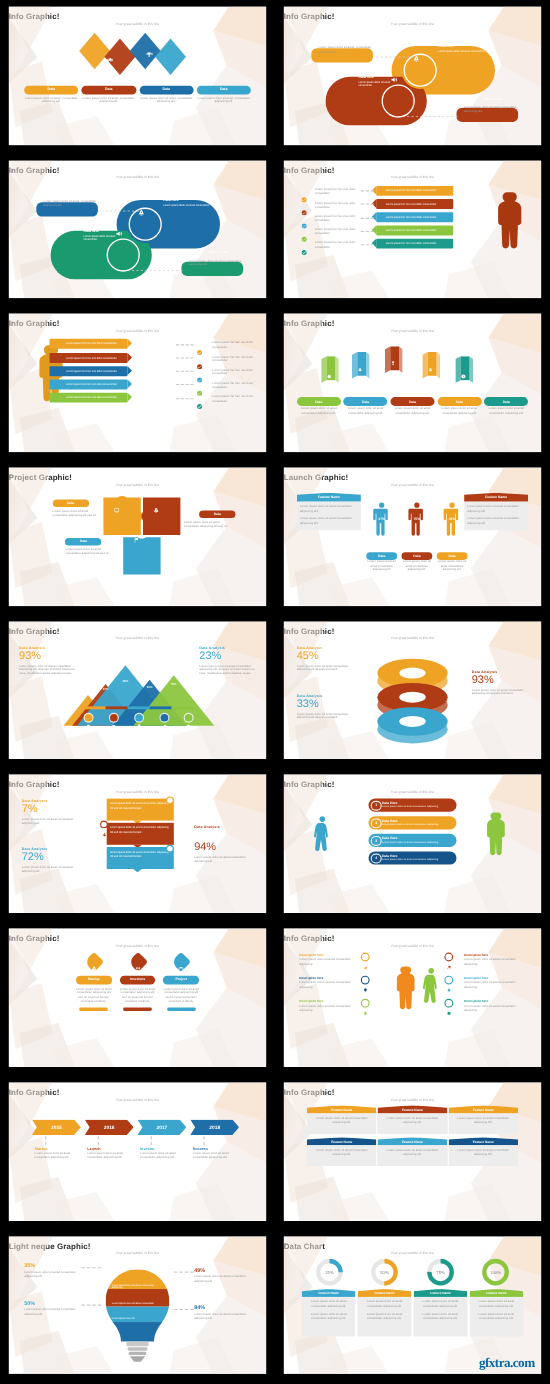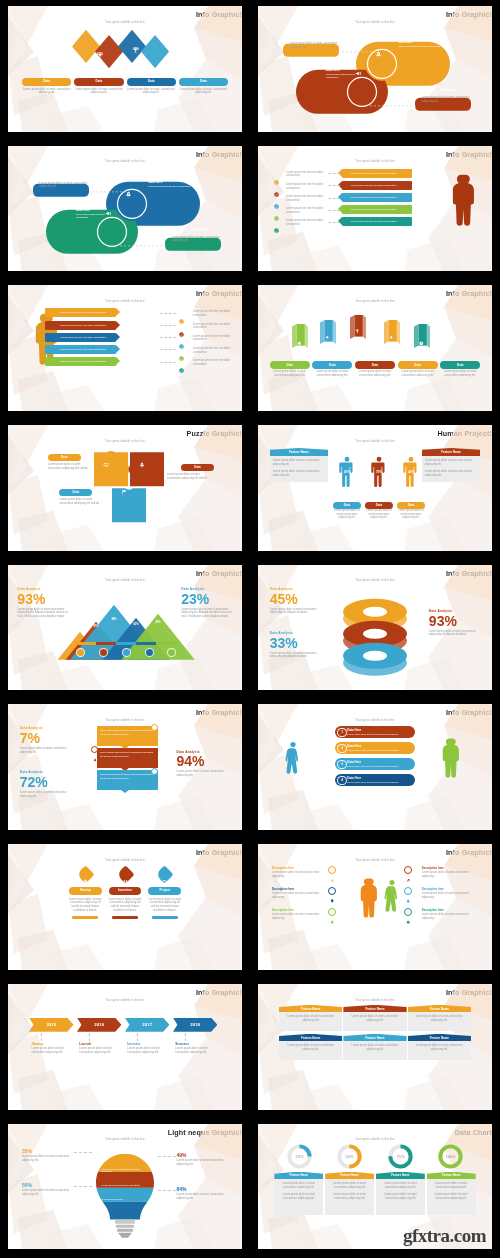--- a/index.html
+++ b/index.html
@@ -26,21 +26,21 @@
     width:100%; height:100%;
     background:#ffffff;
     overflow:hidden;
     box-shadow:0 0 2px rgba(0,0,0,.45);
   }
   
   .poly{ position:absolute; inset:0; pointer-events:none; }
   .poly svg{ width:100%; height:100%; display:block; }
 
   .title{
-    text-align:right;
+    text-align:left;
     font-weight:bold;
     font-size:7.2px;
     color:#2b2b2b;
     letter-spacing:.1px;
     margin-top:5px;
     line-height:1;
   }
   .subtitle{
     text-align:center;
     font-size:3.1px;
@@ -50,25 +50,25 @@
   }
   .body{ position:absolute; left:0; right:0; top:22px; bottom:0; }
 
   .lbl{ font-size:2.7px; line-height:1.35; color:#9a9a9a; }
   .pill{
     border-radius:6px; color:#fff; font-weight:bold;
     font-size:3.2px; text-align:center; line-height:1;
     padding:2.2px 0;
   }
   .dash{ border-top:.6px dashed #c9c9c9; }
-  .bignum{ font-weight:bold; font-size:14px; line-height:1; }
+  .bignum{ font-weight:normal; font-size:10px; line-height:1; }
   .da{ font-size:3.2px; font-weight:bold; letter-spacing:.2px; }
   .wm{
     position:absolute; right:6px; bottom:2px;
-    font-weight:bold; font-size:19px; color:#404040;
+    font-weight:bold; font-size:12px; color:#0369a1;
     letter-spacing:-.5px;
     font-family:"Liberation Serif", serif;
   }
 </style>
 </head>
 <body>
 
 <div id="grid">
     <div class="slide">
       <div class="canvas">
@@ -547,21 +547,21 @@
             <polygon points="0,60 30,50 40,96 6,110" fill="#f1e6de" opacity=".6"></polygon>
             <polygon points="10,95 45,86 60,126 14,126" fill="#ece2da" opacity=".55"></polygon>
             <polygon points="40,110 80,100 96,126 48,126" fill="#f4ece6" opacity=".5"></polygon>
             <polygon points="200,0 234,0 234,36 186,22" fill="#f6ddc8" opacity=".75"></polygon>
             <polygon points="186,22 234,36 234,74 198,54" fill="#f1e1d6" opacity=".6"></polygon>
             <polygon points="198,54 234,74 234,126 186,126 170,92" fill="#f0e8e2" opacity=".55"></polygon>
             <polygon points="150,104 190,92 206,126 146,126" fill="#f3ece7" opacity=".5"></polygon>
             <polygon points="0,0 18,40 0,70" fill="url(#g1)" opacity=".4"></polygon>
           </svg>
         </div>
-        <div class="title">Puzzle Graphic!</div>
+        <div class="title">Project Graphic!</div>
         <div class="subtitle">Your great subtitle in this line</div>
         <div class="body" style="top:19px;">
           <div style="position:absolute;inset:0;"><svg viewBox="0 0 234 94" width="100%" height="100%" preserveAspectRatio="xMidYMid meet">
               <path d="M86 2 H98.92 a7.48 7.48 0 0 1 8.16 0 H120 V14.92 a7.48 7.48 0 0 1 0 8.16 V36 H107.08 H98.92 H86 V23.08 V14.92 Z" fill="#EFA325"></path>
               <path d="M122 2 H134.92 H143.07999999999998 H156 V14.92 V23.08 V36 H143.07999999999998 H134.92 H122 V23.08 a7.48 7.48 0 0 1 0 -8.16 Z" fill="#B03C16"></path>
               <path d="M104 38 H116.92 a7.48 7.48 0 0 0 8.16 0 H138 V50.92 V59.08 V72 H125.08 H116.92 H104 V59.08 V50.92 Z" fill="#3AA6CE"></path>
             </svg></div>
           <div style="position:absolute;left:40.598290598290596%;top:10.36px;width:6px;height:6px;"><svg viewBox="0 0 24 24" width="100%" height="100%" preserveAspectRatio="xMidYMid meet">
               <path d="M3 4h18v12H3V4zm2 2v8h14V6H5zm3 12h8v2H8v-2z" fill="#fff"></path>
             </svg></div>
@@ -601,21 +601,21 @@
             <polygon points="0,60 30,50 40,96 6,110" fill="#f1e6de" opacity=".6"></polygon>
             <polygon points="10,95 45,86 60,126 14,126" fill="#ece2da" opacity=".55"></polygon>
             <polygon points="40,110 80,100 96,126 48,126" fill="#f4ece6" opacity=".5"></polygon>
             <polygon points="200,0 234,0 234,36 186,22" fill="#f6ddc8" opacity=".75"></polygon>
             <polygon points="186,22 234,36 234,74 198,54" fill="#f1e1d6" opacity=".6"></polygon>
             <polygon points="198,54 234,74 234,126 186,126 170,92" fill="#f0e8e2" opacity=".55"></polygon>
             <polygon points="150,104 190,92 206,126 146,126" fill="#f3ece7" opacity=".5"></polygon>
             <polygon points="0,0 18,40 0,70" fill="url(#g1)" opacity=".4"></polygon>
           </svg>
         </div>
-        <div class="title">Human Project!</div>
+        <div class="title">Launch Graphic!</div>
         <div class="subtitle">Your great subtitle in this line</div>
         <div class="body" style="top:19px;">
           <div style="position:absolute;left:33.33333333333333%;top:2px;width:22px;height:52px;"><svg viewBox="0 0 100 150" width="100%" height="100%" preserveAspectRatio="xMidYMid meet">
               <path d="M50 6a11 11 0 1 1 0 22 11 11 0 0 1 0-22zM31 32h38a6 6 0 0 1 6 6v36a5 5 0 0 1-10 0V52h-3v84a7 7 0 0 1-14 0V92h-6v44a7 7 0 0 1-14 0V52h-3v22a5 5 0 0 1-10 0V38a6 6 0 0 1 6-6z" fill="#3AA6CE"></path>
             </svg></div>
           <div style="position:absolute;left:33.33333333333333%;top:26px;width:22px;text-align:center;color:#fff;font-size:3.1px;font-weight:bold;">47%</div>
           <div class="pill" style="position:absolute;left:32.05128205128205%;top:58px;width:28px;background:#3AA6CE;font-size:3px;">Data</div>
           <div class="lbl" style="position:absolute;left:32.05128205128205%;top:65px;width:28px;text-align:center;">Lorem ipsum dolor sit amet consectetur adipiscing elit.</div>
           <div style="position:absolute;left:47.008547008547005%;top:2px;width:22px;height:52px;"><svg viewBox="0 0 100 150" width="100%" height="100%" preserveAspectRatio="xMidYMid meet">
               <path d="M50 6a11 11 0 1 1 0 22 11 11 0 0 1 0-22zM31 32h38a6 6 0 0 1 6 6v36a5 5 0 0 1-10 0V52h-3v84a7 7 0 0 1-14 0V92h-6v44a7 7 0 0 1-14 0V52h-3v22a5 5 0 0 1-10 0V38a6 6 0 0 1 6-6z" fill="#B03C16"></path>
@@ -841,21 +841,21 @@
             <div class="bignum" style="color:#EFA325;margin-top:1px;">7%</div>
             <div class="lbl" style="margin-top:2px;">Lorem ipsum dolor sit amet consectetur adipiscing elit.</div>
           </div>
           <div style="position:absolute;left:5%;top:48px;width:24%;">
             <div class="da" style="color:#3AA6CE;">Data Analysis</div>
             <div class="bignum" style="color:#3AA6CE;margin-top:1px;">72%</div>
             <div class="lbl" style="margin-top:2px;">Lorem ipsum dolor sit amet consectetur adipiscing elit.</div>
           </div>
           <div style="position:absolute;right:4%;top:28px;width:24%;">
             <div class="da" style="color:#B03C16;">Data Analysis</div>
-            <div class="bignum" style="color:#B03C16;margin-top:0;">94%</div>
+            <div class="bignum" style="color:#B03C16;margin-top:12px;">94%</div>
             <div class="lbl" style="margin-top:2px;">Lorem ipsum dolor sit amet consectetur adipiscing elit.</div>
           </div>
         </div>
       </div>
     </div>
     <div class="slide">
       <div class="canvas">
         <div class="poly">
           <svg viewBox="0 0 234 126" preserveAspectRatio="none">
             <defs>

